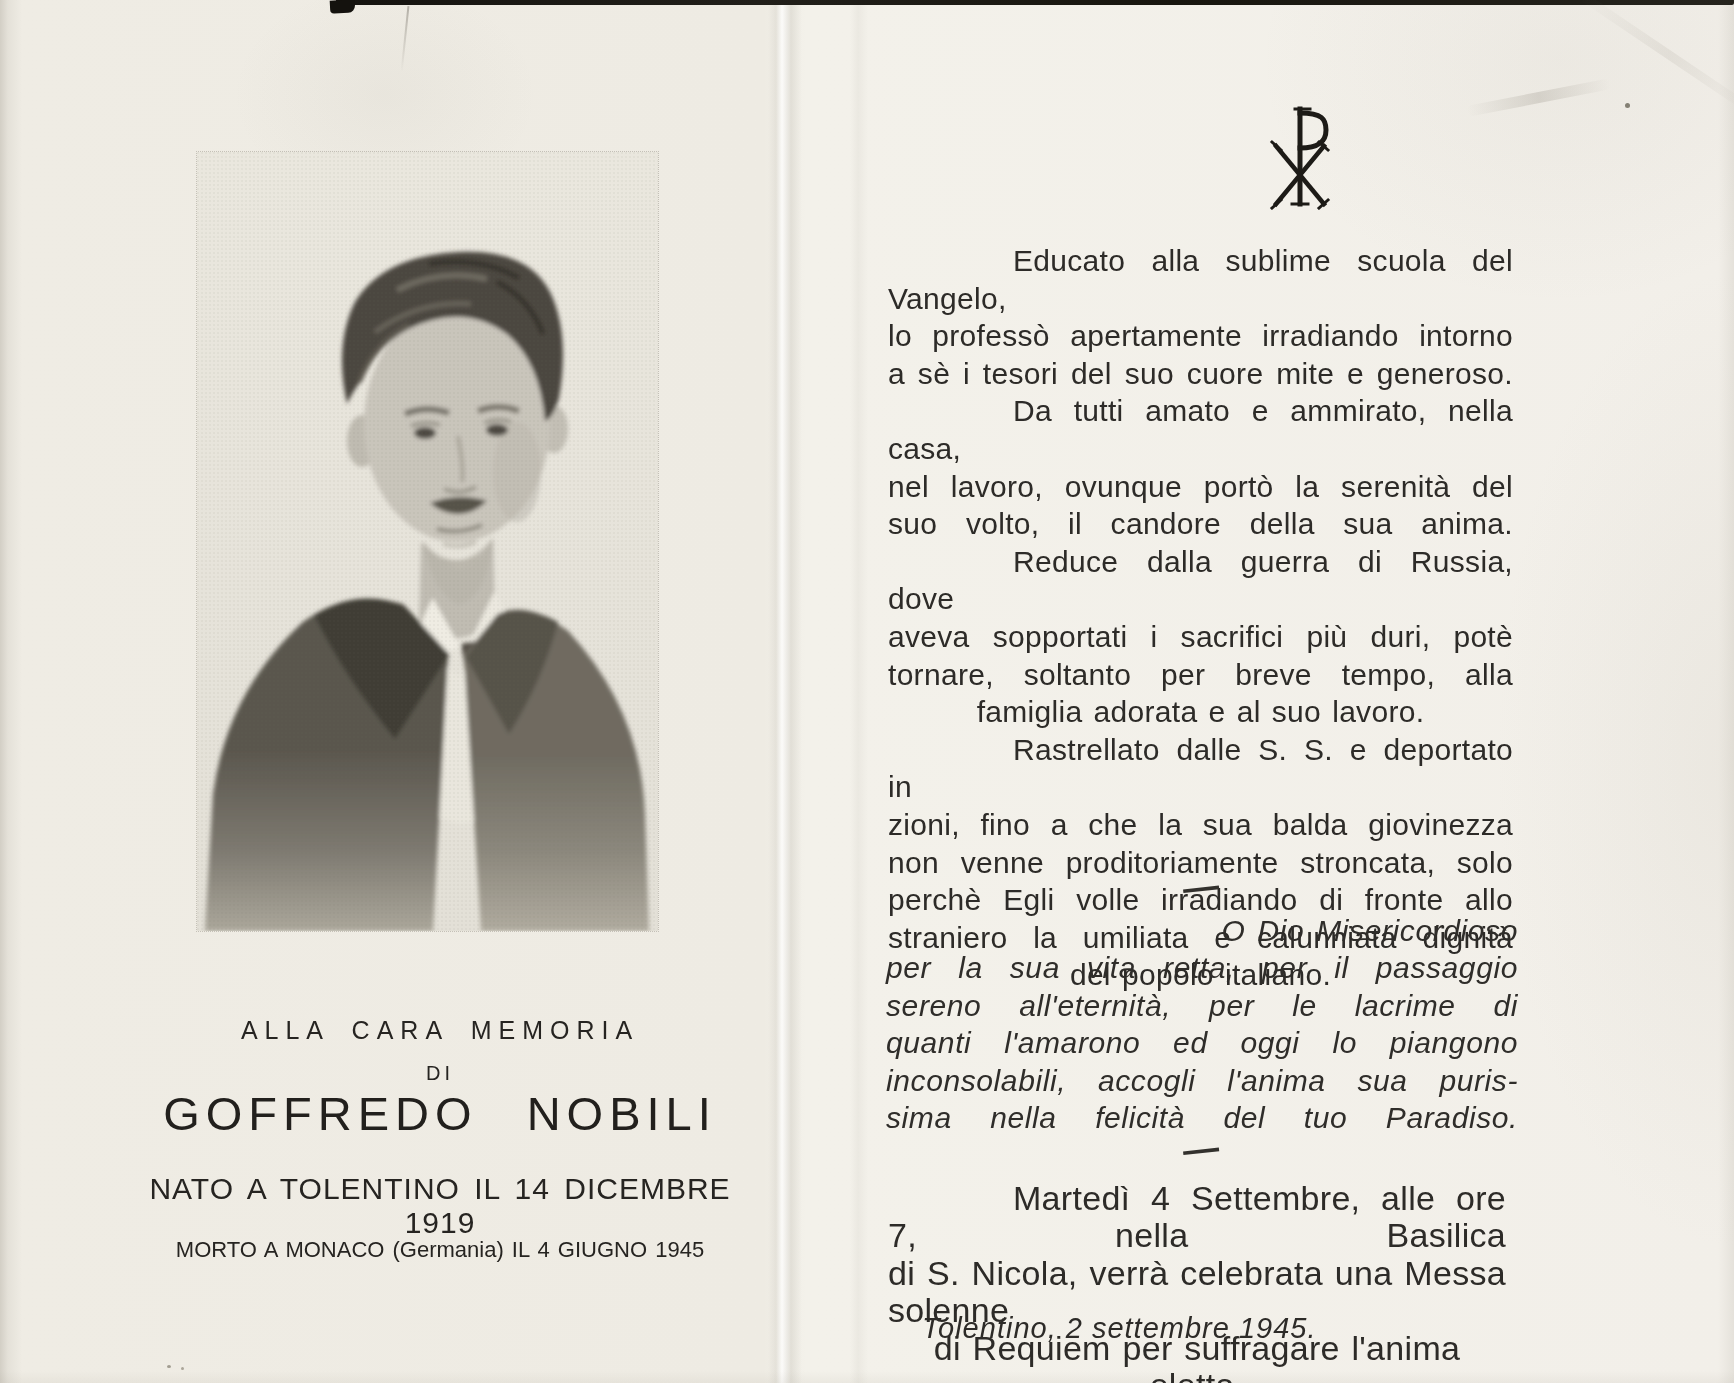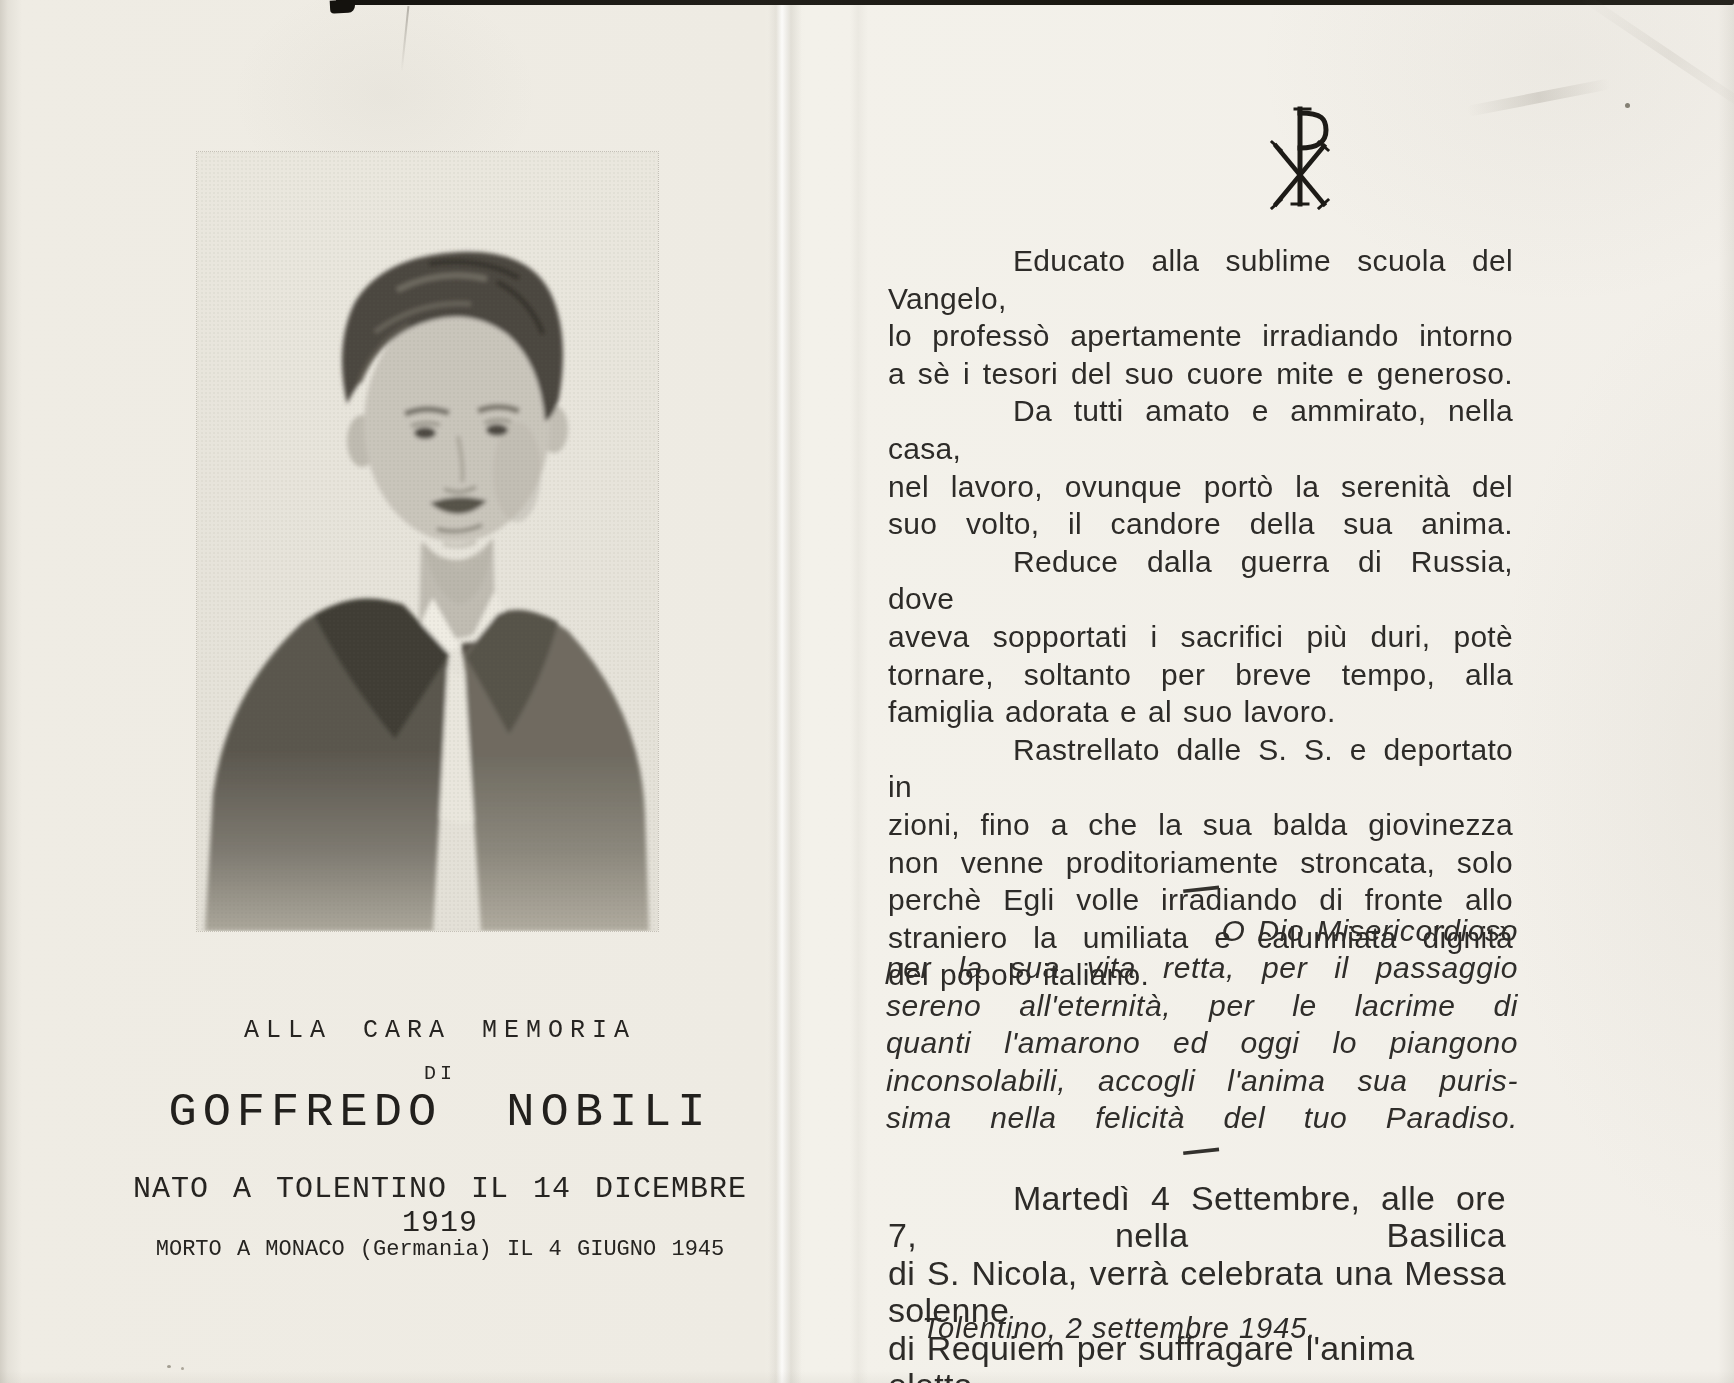--- a/index.html
+++ b/index.html
@@ -25,32 +25,32 @@
   .crease-b{left:1584px;top:-8px;width:210px;height:9px;border-radius:5px;background:linear-gradient(90deg,transparent,rgba(150,144,132,.14),transparent);transform:rotate(34deg);transform-origin:left top;}
   .speck-a{left:1625px;top:103px;width:5px;height:5px;border-radius:50%;background:#848074;}
   .speck-b{left:167px;top:1365px;width:4px;height:3px;border-radius:50%;background:#a19c90;}
   .speck-c{left:181px;top:1367px;width:3px;height:3px;border-radius:50%;background:#aaa599;}
 
   
   .photo{left:197px;top:152px;width:461px;height:779px;background:#e8e5dc;box-shadow:inset 0 0 16px rgba(90,85,75,.28);outline:1px dotted rgba(120,114,102,.35);}
   .photo svg{display:block;width:100%;height:100%;}
 
   
-  .l-center{left:110px;width:660px;text-align:center;color:#262421;font-family:Liberation Mono, monospace;}
+  .l-center{left:110px;width:660px;text-align:center;color:#262421;}
   .l-mem{top:1016px;font-size:25px;letter-spacing:7px;word-spacing:9px;}
   .l-di{top:1062px;font-size:20px;letter-spacing:4px;}
   .l-name{top:1086px;font-size:47px;letter-spacing:6px;word-spacing:30px;color:#22201d;}
   .l-birth{top:1172px;font-size:30px;letter-spacing:1px;word-spacing:5px;}
   .l-death{top:1237px;font-size:22px;letter-spacing:0px;word-spacing:2px;}
 
   
   .chirho{left:1266px;top:104px;width:68px;height:106px;}
   .rbody{left:888px;top:242px;width:625px;font-size:30px;line-height:37.6px;letter-spacing:.3px;word-spacing:2.5px;color:#2d2b28;}
   .jl{text-align:justify;text-align-last:justify;}
-  .ll{text-align:left;}
+  .ll{text-align:center;}
   .ind{text-indent:125px;}
   .dash{left:888px;width:625px;text-align:center;font-size:36px;font-weight:bold;color:#33312d;}
   .dash span{display:inline-block;transform:rotate(-6deg);}
   .dash1{top:866px;}
   .dash2{top:1128px;}
   .prayer{left:886px;top:912px;width:632px;font-size:30px;line-height:37.4px;font-style:italic;letter-spacing:.6px;word-spacing:3px;color:#2f2d2a;}
   .prayer .first{margin-left:92px;text-align:right;}
   .annc{left:888px;top:1180px;width:618px;font-size:34px;line-height:37.4px;letter-spacing:.3px;word-spacing:2px;color:#2d2b28;}
   .annc .ind{text-indent:125px;}
   .dateline{left:922px;top:1312px;font-size:29px;font-style:italic;letter-spacing:1px;color:#2d2b28;}

